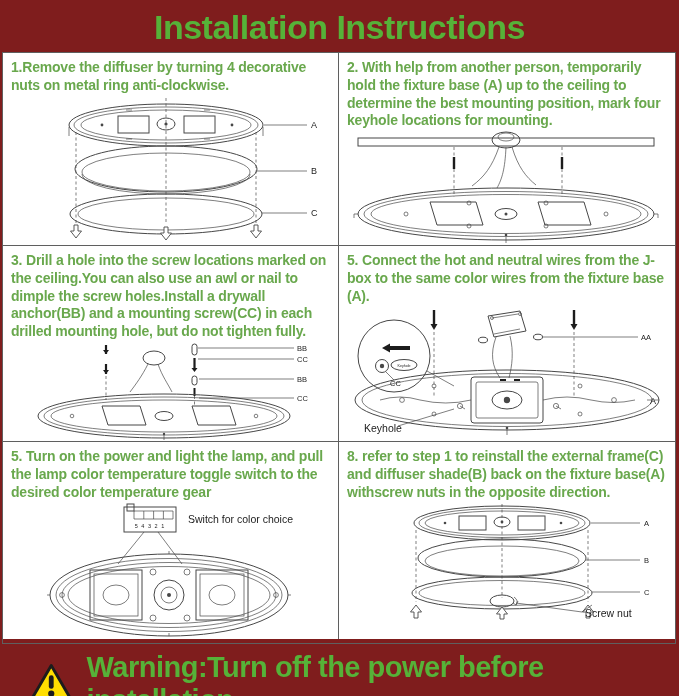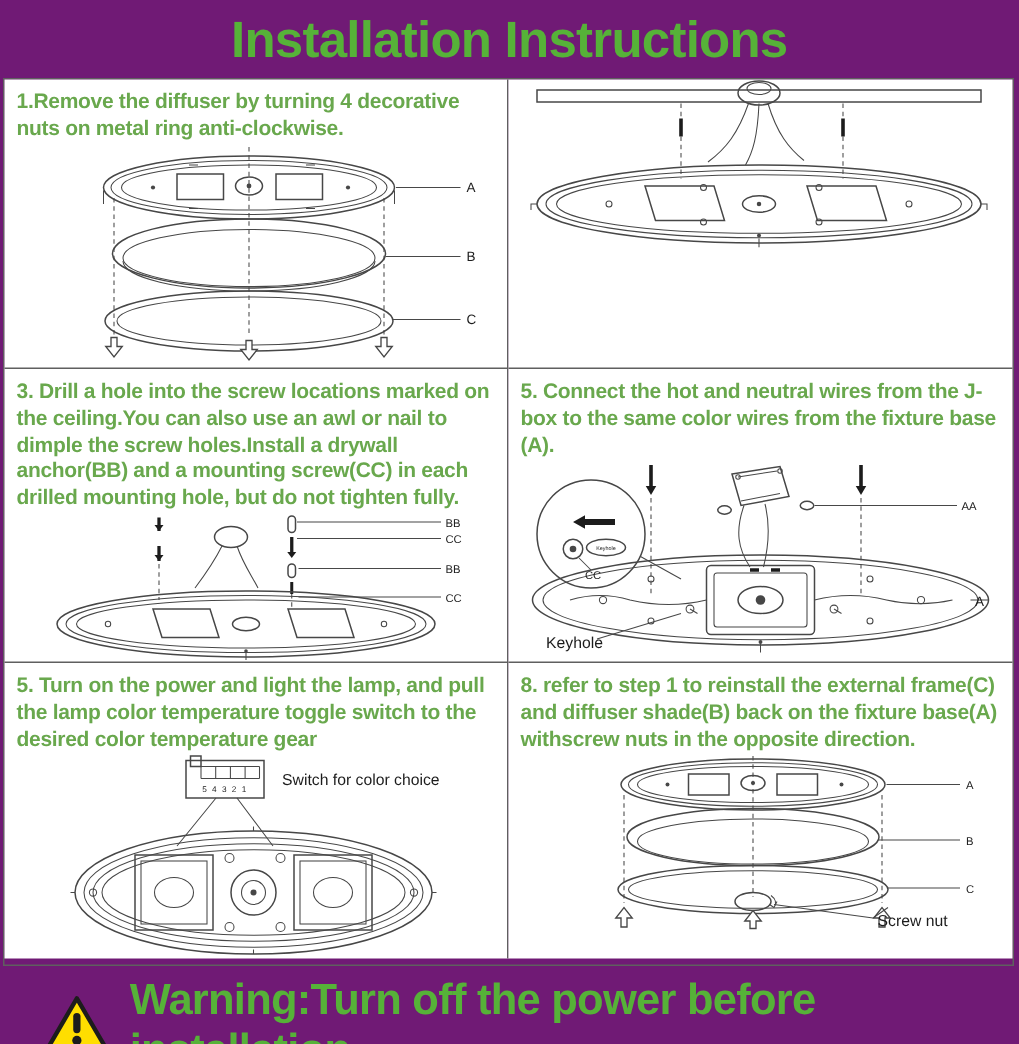--- a/index.html
+++ b/index.html
@@ -1,16 +1,16 @@
 <!DOCTYPE html>
 <html><head>
 <meta charset="utf-8">
 <style>
   html,body{margin:0;padding:0;background:#fff;}
-  .page{position:relative;width:679px;height:696px;background:#701a75;overflow:hidden;
+  .page{position:relative;width:679px;height:696px;background:#7f1d1d;overflow:hidden;
         font-family:"Liberation Sans",sans-serif;}
   .title{margin:0;height:52px;line-height:54px;text-align:center;
          font-size:34px;font-weight:bold;letter-spacing:-0.5px;color:#56b238;}
   .grid{margin:0 3px 14px 2px;height:590px;border:1.5px solid #5f5f5f;
         display:grid;grid-template-columns:1fr 1fr;grid-template-rows:193px 196px 197px;}
   .panel{border-right:1.5px solid #5f5f5f;border-bottom:1.5px solid #5f5f5f;
          overflow:hidden;background:#fff;}
   .panel:nth-child(2n){border-right:none;}
   .panel:nth-child(5),.panel:nth-child(6){border-bottom:none;}
   .ptext{margin:0;padding:6px 7px 1px 8px;font-size:14px;font-weight:bold;
@@ -81,20 +81,21 @@
 
         <line class="dash" x1="70" y1="36" x2="70" y2="128"></line>
         <line class="dash" x1="250" y1="36" x2="250" y2="128"></line>
         <path class="harrow" d="M68 129 h4 v6 h3.5 l-5.5 7 -5.5 -7 h3.5 z"></path>
         <path class="harrow" d="M158 131 h4 v6 h3.5 l-5.5 7 -5.5 -7 h3.5 z"></path>
         <path class="harrow" d="M248 129 h4 v6 h3.5 l-5.5 7 -5.5 -7 h3.5 z"></path>
       </svg>
     </section>
 
     <section class="panel">
+      <p class="ptext">2. With help from another person, temporarily hold the fixture base (A) up to the ceiling to determine the best mounting position, mark four keyhole locations for mounting.</p>
       <svg class="diag" width="330" height="112" viewBox="0 0 330 112">
 
         <g>
           <rect class="ln" x="16" y="7" width="296" height="8"></rect>
           <ellipse class="ln" cx="164" cy="9" rx="14" ry="8" fill="#fff"></ellipse>
           <ellipse class="thin" cx="164" cy="6" rx="8" ry="4"></ellipse>
         </g>
         <g>
           <path class="thin" d="M157 16 C150 36 142 46 130 55"></path>
           <path class="thin" d="M164 16 C163 38 160 48 155 57"></path>

